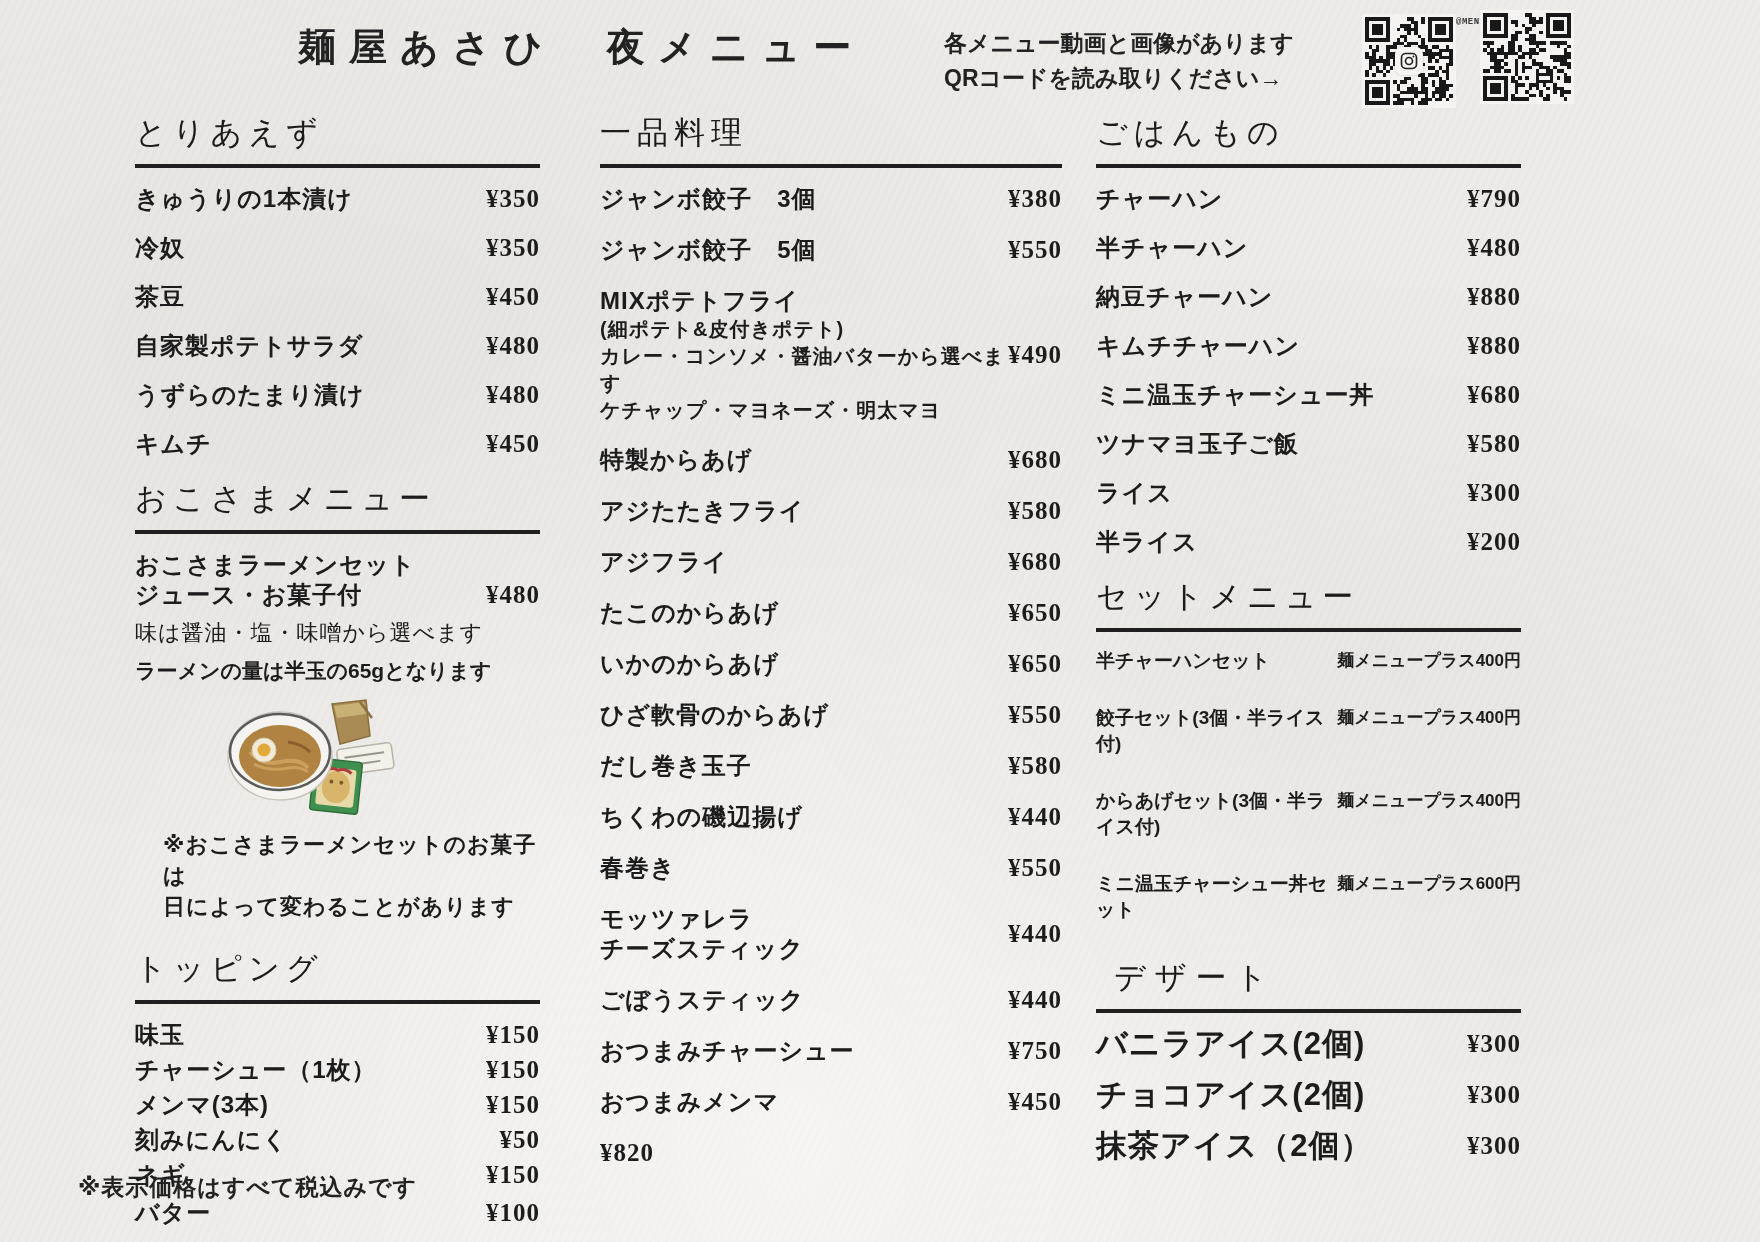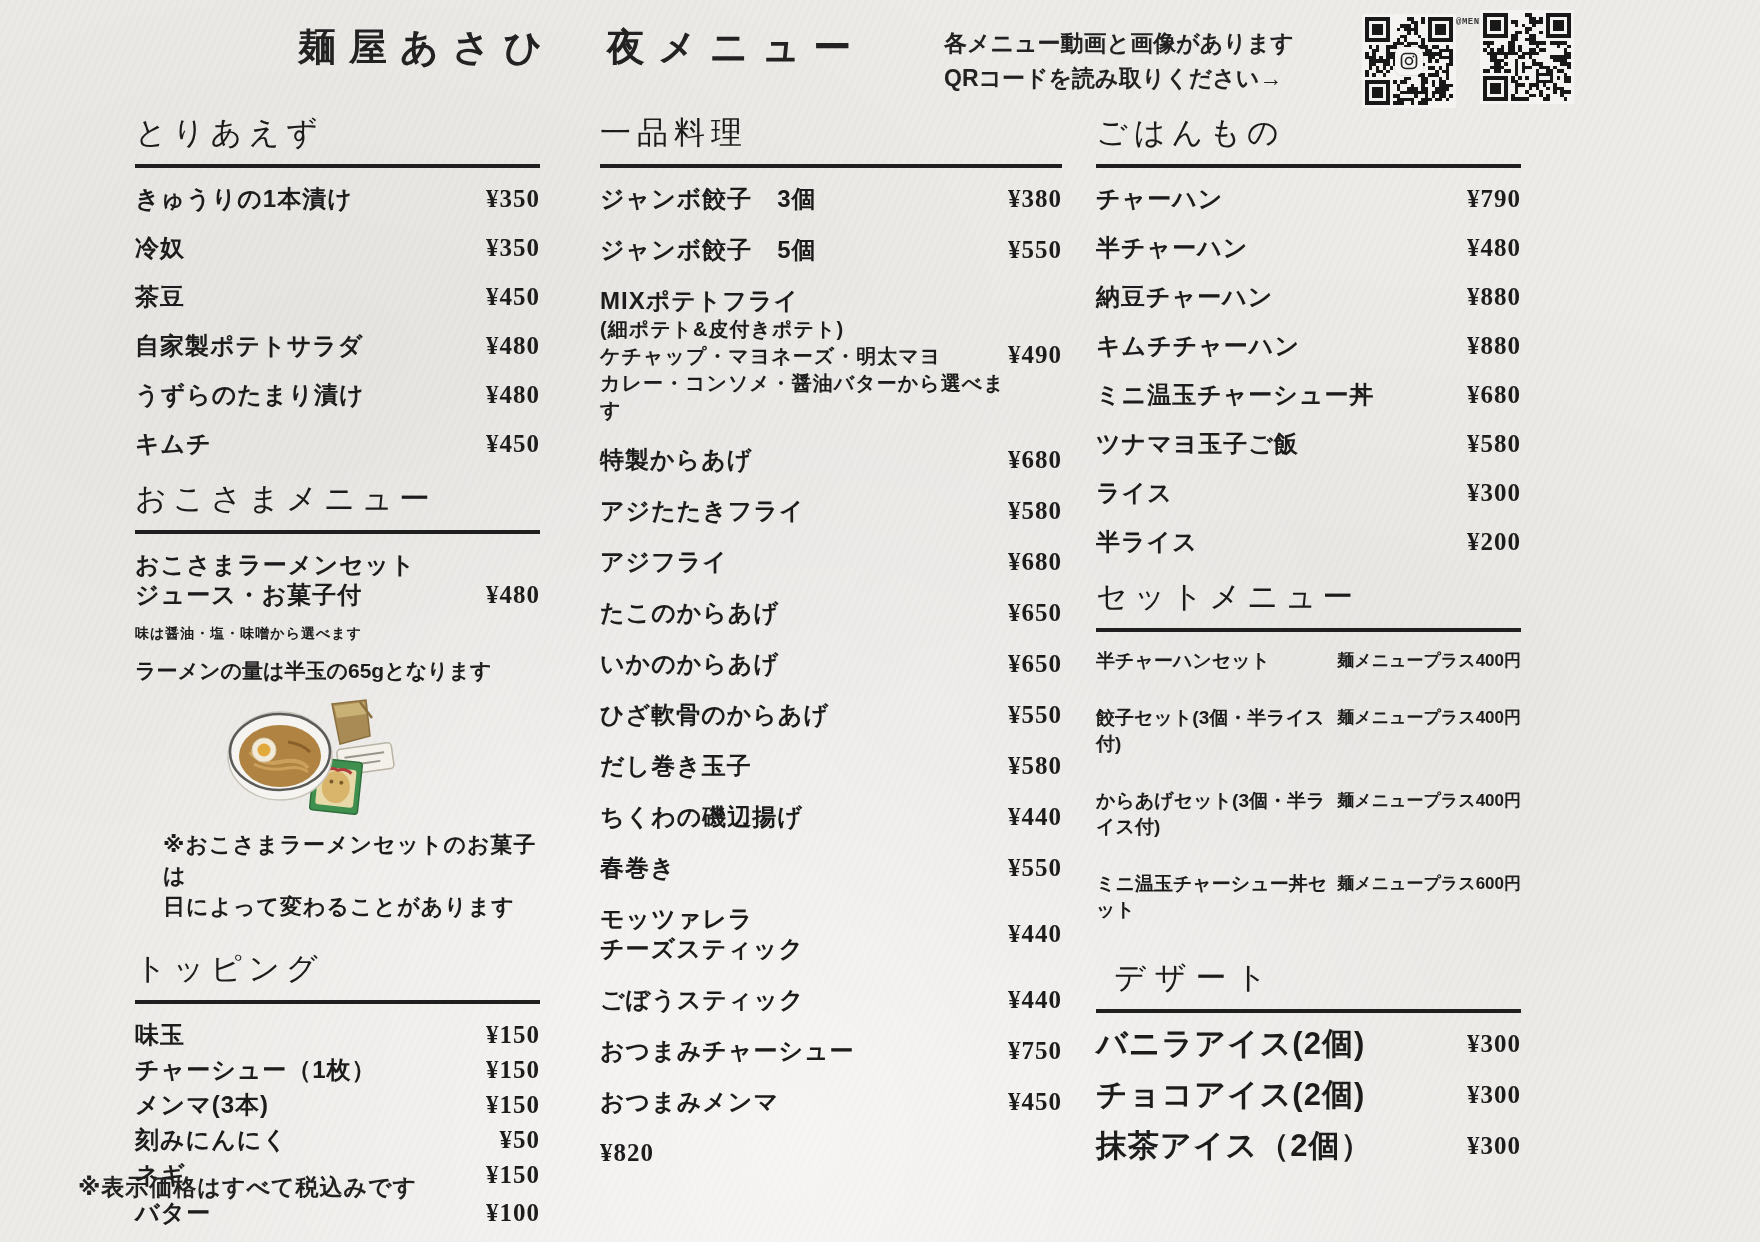--- a/index.html
+++ b/index.html
@@ -59,21 +59,21 @@
   .price{
     font-family:"Liberation Serif","DejaVu Serif",serif;
     font-size:25px;line-height:30px;font-weight:700;white-space:nowrap;letter-spacing:1px;
   }
   .multi{align-items:center;}
   .desc-small .subline{font-size:20px;line-height:27px;}
   
   .starters .menu-row{margin-bottom:19px;}
   .kids .menu-row{margin-bottom:8px;}
   .kids-main{align-items:flex-end;}
-  .kids-note .item-name{font-size:14px;font-weight:700;}
+  .kids-note .item-name{font-size:22px;font-weight:400;}
   .kids-note-small .item-name{font-size:21px;font-weight:600;letter-spacing:0;}
   .kids-photo{position:relative;width:175px;height:125px;margin:6px auto 10px 85px;}
   .photo-note{font-size:22px;font-weight:700;line-height:31px;margin-left:28px;letter-spacing:1px;}
   .toppings-sec{margin-top:26px;}
   .toppings .menu-row{margin-bottom:5px;gap:16px;}
   .toppings .menu-row:last-child{margin-top:8px;}
   .kids-sec{margin-top:8px;}
   
   .alacarte .menu-row{margin-bottom:21px;}
   
@@ -731,22 +731,22 @@
           <div class="menu-row">
             <div class="item-name">
               <div>ジャンボ餃子　5個</div>
             </div>
             <div class="price">¥550</div>
           </div>
           <div class="menu-row multi desc-small">
             <div class="item-name">
               <div>MIXポテトフライ</div>
               <div class="subline">(細ポテト&amp;皮付きポテト)</div>
+              <div class="subline">カレー・コンソメ・醤油バターから選べます</div>
               <div class="subline">ケチャップ・マヨネーズ・明太マヨ</div>
-              <div class="subline">カレー・コンソメ・醤油バターから選べます</div>
             </div>
             <div class="price">¥490</div>
           </div>
           <div class="menu-row">
             <div class="item-name">
               <div>特製からあげ</div>
             </div>
             <div class="price">¥680</div>
           </div>
           <div class="menu-row">

